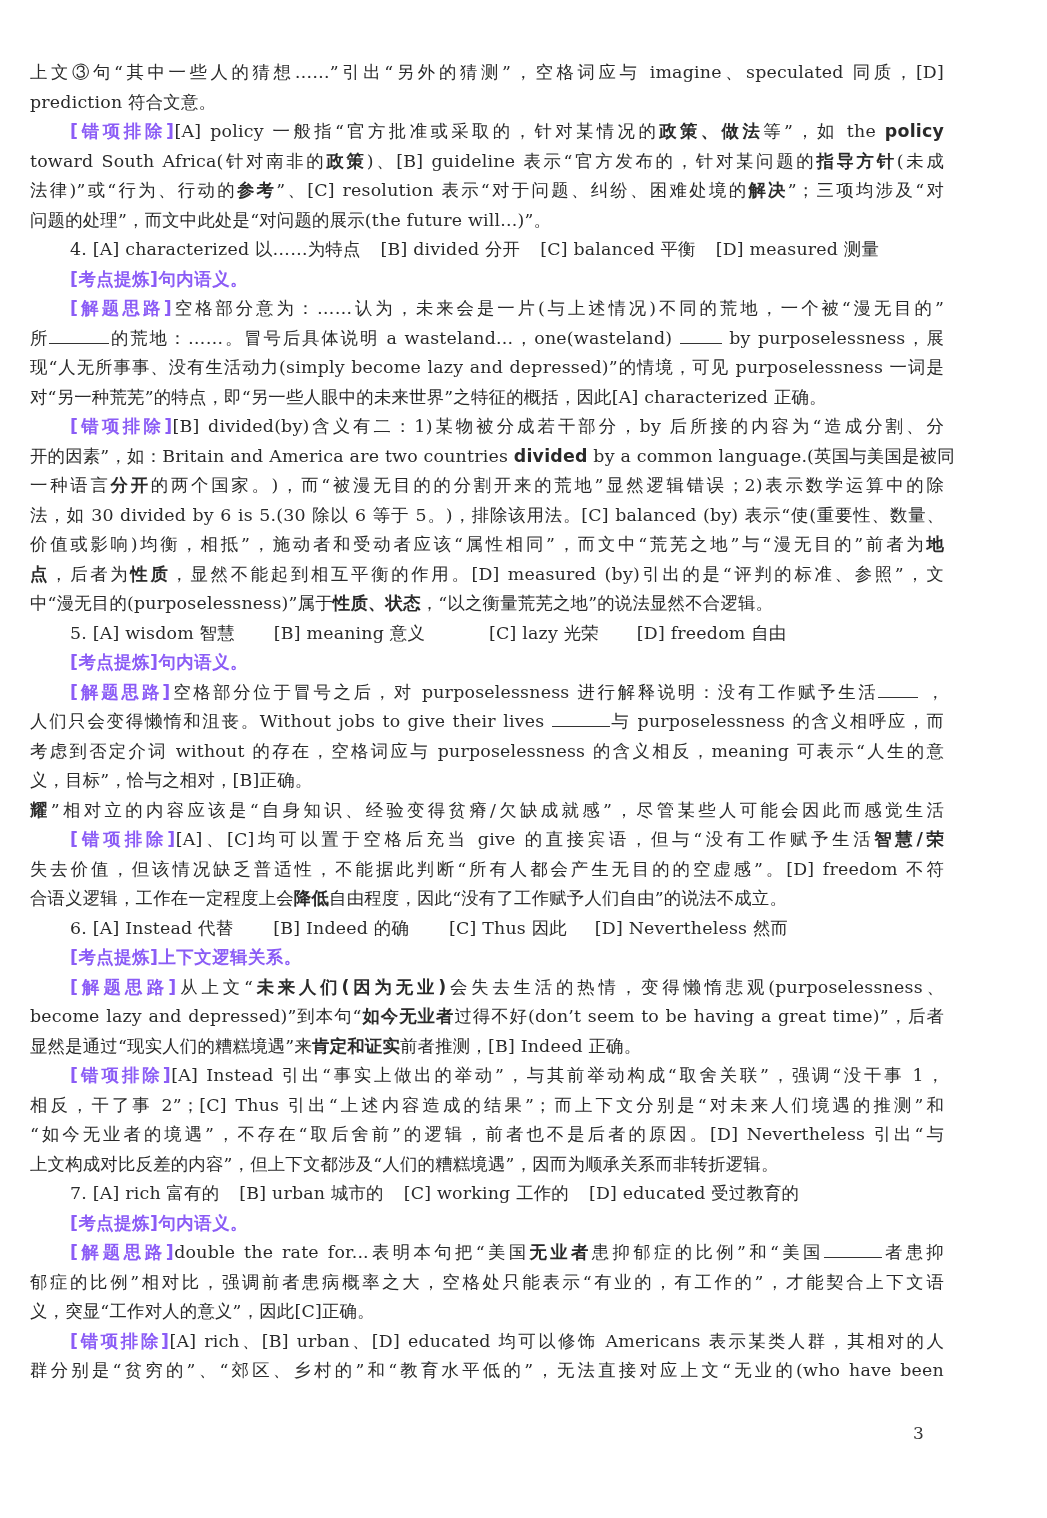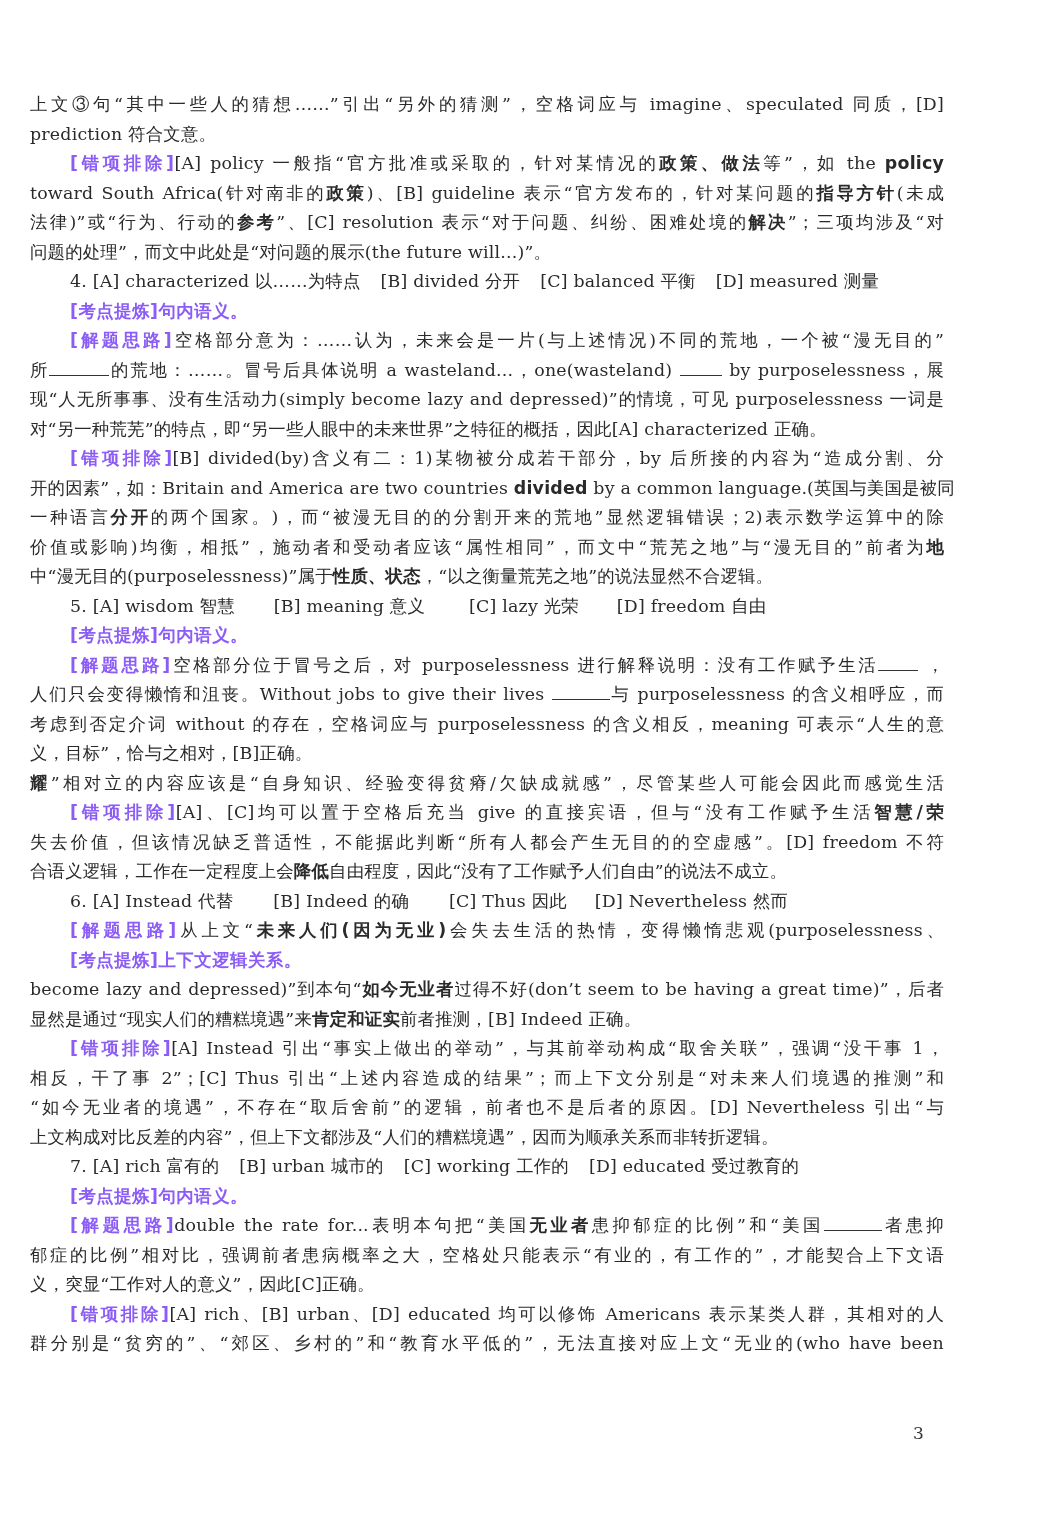--- a/index.html
+++ b/index.html
@@ -2,21 +2,21 @@
 <html><head>
 <meta charset="utf-8">
 <style>
   html, body { margin: 0; padding: 0; background: #ffffff; }
   body {
     width: 1047px; height: 1518px; position: relative; overflow: hidden;
     font-family: "DejaVu Serif", "Liberation Serif", serif;
     color: #2a2a2a;
   }
   .page {
-    position: absolute; left: 30px; top: 90px; width: 914px;
+    position: absolute; left: 30px; top: 58px; width: 914px;
   }
   .line {
     font-size: 17.4px;
     line-height: 29.5px;
     height: 29.5px;
     white-space: nowrap;
     letter-spacing: 0.2px;
     text-align: justify;
     text-align-last: justify;
     overflow: visible;
@@ -77,30 +77,34 @@
   <div class="line last">对“另一种荒芜”的特点，即“另一些人眼中的未来世界”之特征的概括，因此[A] characterized 正确。</div>
   <div class="line indent">
     <span class="label">[错项排除]</span><span>[B] divided(by)含义有二：1)某物被分成若干部分，by 后所接的内容为“造成分割、分</span>
   </div>
   <div class="line">
     <span>开的因素”，如：Britain and America are two countries </span><span class="b">divided</span><span> by a common language.(英国与美国是被同</span>
   </div>
   <div class="line">
     <span>一种语言</span><span class="b">分开</span><span>的两个国家。)，而“被漫无目的的分割开来的荒地”显然逻辑错误；2)表示数学运算中的除</span>
   </div>
+  <div class="line">法，如 30 divided by 6 is 5.(30 除以 6 等于 5。)，排除该用法。[C] balanced (by) 表示“使(重要性、数量、</div>
   <div class="line">
     <span>价值或影响)均衡，相抵”，施动者和受动者应该“属性相同”，而文中“荒芜之地”与“漫无目的”前者为</span><span class="b">地</span>
+  </div>
+  <div class="line">
+    <span class="b">点</span><span>，后者为</span><span class="b">性质</span><span>，显然不能起到相互平衡的作用。[D] measured (by)引出的是“评判的标准、参照”，文</span>
   </div>
   <div class="line last">
     <span>中“漫无目的(purposelessness)”属于</span><span class="b">性质、状态</span><span>，“以之衡量荒芜之地”的说法显然不合逻辑。</span>
   </div>
 
   <div class="line indent opts">
     <span>5.</span>
-    <span class="opt" style="margin-right:39px">[A] wisdom 智慧</span><span class="opt" style="margin-right:44px">[B] meaning 意义</span><span class="opt" style="margin-right:38px">[C] lazy 光荣</span><span class="opt">[D] freedom 自由</span>
+    <span class="opt" style="margin-right:39px">[A] wisdom 智慧</span><span class="opt" style="margin-right:64px">[B] meaning 意义</span><span class="opt" style="margin-right:38px">[C] lazy 光荣</span><span class="opt">[D] freedom 自由</span>
   </div>
   <div class="line indent last">
     <span class="label">[考点提炼]</span><span class="label">句内语义。</span>
   </div>
   <div class="line indent">
     <span class="label">[解题思路]</span><span>空格部分位于冒号之后，对 purposelessness 进行解释说明：没有工作赋予生活</span><span class="blank" style="width:40px"></span> <span>，</span>
   </div>
   <div class="line">
     <span>人们只会变得懒惰和沮丧。Without jobs to give their lives </span><span class="blank" style="width:58px"></span><span>与 purposelessness 的含义相呼应，而</span>
   </div>
@@ -114,25 +118,25 @@
   </div>
   <div class="line">失去价值，但该情况缺乏普适性，不能据此判断“所有人都会产生无目的的空虚感”。[D] freedom 不符</div>
   <div class="line last">
     <span>合语义逻辑，工作在一定程度上会</span><span class="b">降低</span><span>自由程度，因此“没有了工作赋予人们自由”的说法不成立。</span>
   </div>
 
   <div class="line indent opts">
     <span>6.</span>
     <span class="opt" style="margin-right:40px">[A] Instead 代替</span><span class="opt" style="margin-right:40px">[B] Indeed 的确</span><span class="opt" style="margin-right:28px">[C] Thus 因此</span><span class="opt">[D] Nevertheless 然而</span>
   </div>
+  <div class="line indent last">
+    <span class="label">[考点提炼]</span><span class="label">上下文逻辑关系。</span>
+  </div>
   <div class="line indent">
     <span class="label">[解题思路]</span><span>从上文“</span><span class="b">未来人们(因为无业)</span><span>会失去生活的热情，变得懒惰悲观(purposelessness、</span>
-  </div>
-  <div class="line indent last">
-    <span class="label">[考点提炼]</span><span class="label">上下文逻辑关系。</span>
   </div>
   <div class="line">
     <span>become lazy and depressed)”到本句“</span><span class="b">如今无业者</span><span>过得不好(don’t seem to be having a great time)”，后者</span>
   </div>
   <div class="line last">
     <span>显然是通过“现实人们的糟糕境遇”来</span><span class="b">肯定和证实</span><span>前者推测，[B] Indeed 正确。</span>
   </div>
   <div class="line indent">
     <span class="label">[错项排除]</span><span>[A] Instead 引出“事实上做出的举动”，与其前举动构成“取舍关联”，强调“没干事 1，</span>
   </div>

